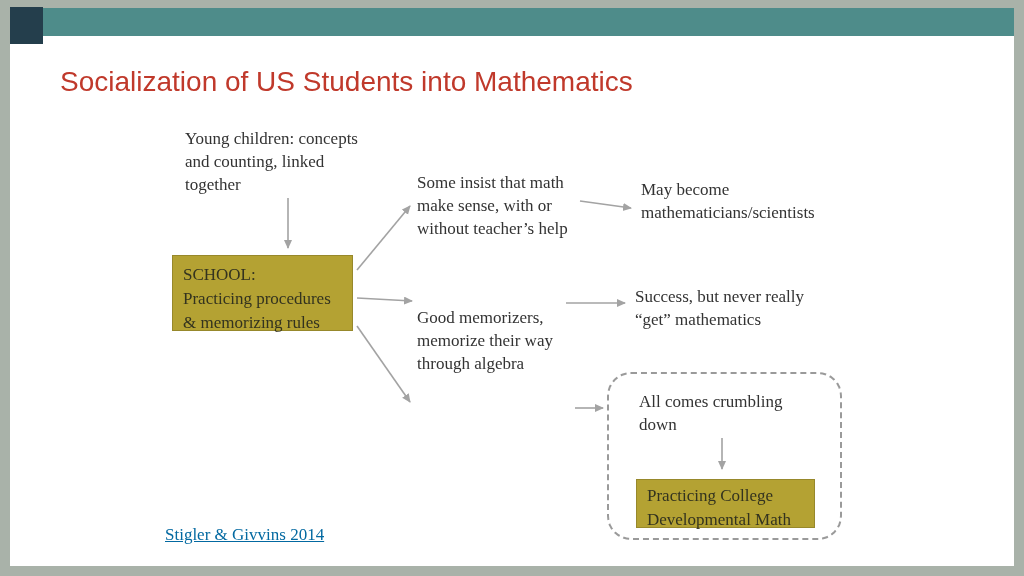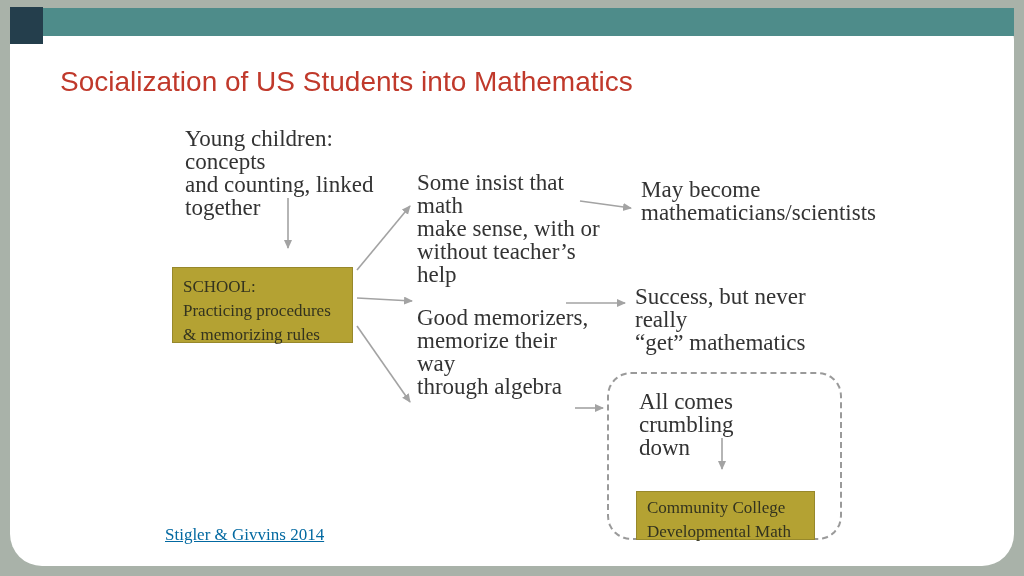--- a/index.html
+++ b/index.html
@@ -16,21 +16,20 @@
     width: 1024px;
     height: 576px;
   }
   .slide {
     position: absolute;
     left: 10px;
     top: 8px;
     width: 1004px;
     height: 558px;
     background: #ffffff;
-    border-radius: 32px;
   }
   .top-bar {
     position: absolute;
     left: 0;
     top: 0;
     width: 1004px;
     height: 28px;
     background: #4E8C8A;
   }
   .corner-sq {
@@ -46,41 +45,40 @@
     left: 50px;
     top: 58px;
     margin: 0;
     font-family: "Liberation Sans", sans-serif;
     font-size: 28px;
     font-weight: normal;
     color: #C0392B;
   }
   .txt {
     position: absolute;
-    font-size: 23px;
+    font-size: 17px;
     line-height: 23px;
     color: #333333;
     white-space: pre-line;
   }
   .pos-young     { left: 175px; top: 119px; width: 210px; }
   .pos-some      { left: 407px; top: 163px; width: 190px; }
   .pos-may       { left: 631px; top: 170px; width: 220px; }
   .pos-good      { left: 407px; top: 266px; width: 180px; margin-top: 32px; }
   .pos-success   { left: 625px; top: 277px; width: 210px; }
   .pos-poor      { left: 407px; top: 379px; width: 170px; }
   .box {
     position: absolute;
     background: #B4A233;
     border: 1px solid #97882B;
     color: #33331f;
     font-size: 17px;
     line-height: 24px;
     white-space: pre-line;
     box-sizing: border-box;
-    margin-top: 12px;
   }
   .pos-school {
     left: 162px;
     top: 247px;
     width: 181px;
     height: 76px;
     padding: 7px 10px;
   }
   .dashed-group {
     position: absolute;
@@ -174,20 +172,20 @@
 memorize their way
 through algebra</div>
 
     <div class="txt pos-success">Success, but never really
 “get” mathematics</div>
 
 
     <div class="dashed-group">
       <div class="txt pos-crumbling">All comes crumbling
 down</div>
-      <div class="box pos-cc">Community College
+      <div class="box pos-cc">Practicing College
 Developmental Math</div>
     </div>
 
     <a class="cite" href="#">Stigler &amp; Givvins 2014</a>
 
   </div>
 </div>
 
 </body></html>

